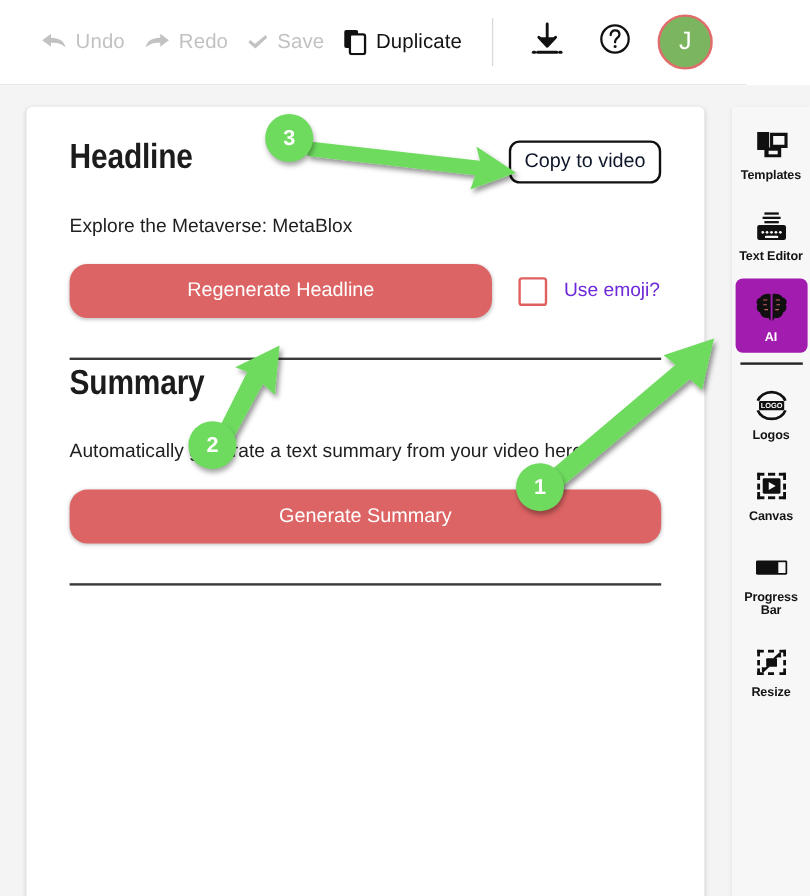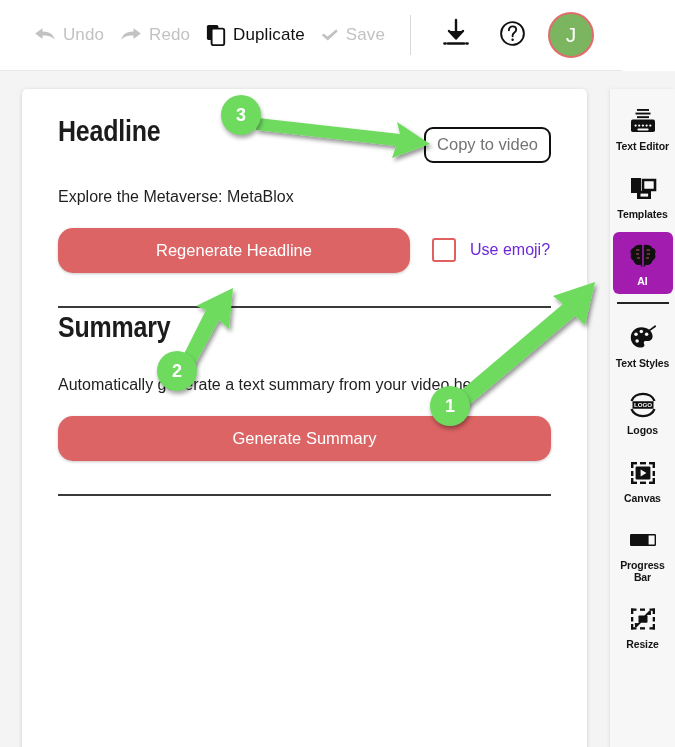--- a/index.html
+++ b/index.html
@@ -107,26 +107,26 @@
     color: #1c1c1c;
     transform: scaleX(0.86);
     transform-origin: left center;
     line-height: 1.15;
   }
   .copy-btn {
     border: 2px solid #101010;
     border-radius: 9px;
     background: #ffffff;
     font-size: 16.5px;
-    color: #737373;
+    color: #0f172a;
     padding: 7px 11px 8px 11px;
     line-height: 1;
     white-space: nowrap;
     cursor: pointer;
-    margin-top: 12px;
+    margin-top: 2px;
   }
 
   .sec-desc {
     font-size: 16px;
     color: #1f1f1f;
     line-height: 1.45;
     margin-top: 22px;
     max-width: 492px;
   }
 
@@ -243,37 +243,37 @@
 
       <div class="tb-item disabled">
         <span class="tb-icon">
           <svg width="22" height="18" viewBox="0 0 22 18" fill="#c2c2c2">
             <path d="M13.5 2.2 L20.8 7.6 L13.5 13 L13.5 9.6 C8 9.2 4.5 10.4 1.4 13.6 C2.4 8 6.6 5.6 13.5 5.4 Z"></path>
           </svg>
         </span>
         <span>Redo</span>
       </div>
 
+      <div class="tb-item disabled">
+        <span class="tb-icon">
+          <svg width="18" height="16" viewBox="0 0 18 16" fill="#c2c2c2">
+            <path d="M1 8.4 L2.4 6.4 L6.6 9.4 L15.4 2.2 L16.6 4.4 L6.8 13.4 Z"></path>
+          </svg>
+        </span>
+        <span>Save</span>
+      </div>
+
       <div class="tb-item enabled">
         <span class="tb-icon">
           <svg width="20" height="22" viewBox="0 0 20 22">
             <rect x="0.9" y="0.9" width="11.5" height="15" rx="1.6" fill="#111"></rect>
             <rect x="5.6" y="4.6" width="12.6" height="16.5" rx="1.6" fill="#fff" stroke="#111" stroke-width="1.9"></rect>
           </svg>
         </span>
         <span>Duplicate</span>
-      </div>
-
-      <div class="tb-item disabled">
-        <span class="tb-icon">
-          <svg width="18" height="16" viewBox="0 0 18 16" fill="#c2c2c2">
-            <path d="M1 8.4 L2.4 6.4 L6.6 9.4 L15.4 2.2 L16.6 4.4 L6.8 13.4 Z"></path>
-          </svg>
-        </span>
-        <span>Save</span>
       </div>
 
       <div class="tb-divider"></div>
 
       <div class="tb-iconbtn">
         <span>
           <svg width="30" height="32" viewBox="0 0 30 32" fill="none" stroke="#111" stroke-width="2.4" stroke-linecap="round">
             <path d="M15 3 L15 20"></path>
             <path d="M8 14 L15 21.5 L22 14" fill="#111" stroke-linejoin="round"></path>
             <path d="M7 26.5 L23 26.5" stroke-width="2.6"></path>
@@ -332,80 +332,65 @@
 
 
       </div>
     </div>
 
     <div class="rail">
 
       <div class="rail-item">
         <span class="rail-icon">
           <svg width="28" height="26" viewBox="0 0 28 26" fill="#101010">
+            <path d="M2 2 H12 V17 H2 Z"></path>
+            <path d="M14 4 H26 V14 H14 Z" fill="none" stroke="#101010" stroke-width="2.6"></path>
+            <path d="M8 15 H22 V23 H8 Z" fill="#101010"></path>
+            <rect x="11.5" y="17.6" width="7.6" height="3" fill="#f7f7f7"></rect>
+          </svg>
+        </span>
+        <span class="rail-label">Templates</span>
+      </div>
+
+      <div class="rail-item">
+        <span class="rail-icon">
+          <svg width="28" height="26" viewBox="0 0 28 26" fill="#101010">
             <rect x="8" y="1" width="12" height="1.9"></rect>
             <rect x="6.5" y="4.6" width="15" height="1.9"></rect>
             <rect x="8" y="8.2" width="12" height="1.9"></rect>
             <rect x="2" y="11.6" width="24" height="12.5" rx="1.8"></rect>
             <g fill="#f7f7f7">
               <circle cx="6.6" cy="17.6" r="1.15"></circle>
                 <circle cx="10.2" cy="17.6" r="1.15"></circle>
               <circle cx="13.9" cy="17.6" r="1.15"></circle>
                 <circle cx="17.6" cy="17.6" r="1.15"></circle>
               <circle cx="21.3" cy="17.6" r="1.15"></circle>
               <rect x="8.4" y="20.4" width="11.2" height="2" rx="1"></rect>
             </g>
           </svg>
         </span>
         <span class="rail-label">Text Editor</span>
       </div>
 
-      <div class="rail-item">
-        <span class="rail-icon">
-          <svg width="28" height="26" viewBox="0 0 28 26" fill="#101010">
-            <path d="M2 2 H12 V17 H2 Z"></path>
-            <path d="M14 4 H26 V14 H14 Z" fill="none" stroke="#101010" stroke-width="2.6"></path>
-            <path d="M8 15 H22 V23 H8 Z" fill="#101010"></path>
-            <rect x="11.5" y="17.6" width="7.6" height="3" fill="#f7f7f7"></rect>
-          </svg>
-        </span>
-        <span class="rail-label">Templates</span>
-      </div>
-
       <div class="rail-item active">
         <span class="rail-icon">
           <svg width="28" height="27" viewBox="0 0 28 27" fill="#101010">
             <path d="M13.2 2.2 C9.6 1.2 6.2 2.6 4.6 5 C1.6 5.8 0.6 9 2.2 11 C0.8 13.4 2 16.4 4.4 17.4 C5 20.6 8.2 22.8 11.4 21.8 C12.1 23.4 13.2 24.4 13.2 24.4 Z"></path>
             <path d="M14.8 2.2 C18.4 1.2 21.8 2.6 23.4 5 C26.4 5.8 27.4 9 25.8 11 C27.2 13.4 26 16.4 23.6 17.4 C23 20.6 19.8 22.8 16.6 21.8 C15.9 23.4 14.8 24.4 14.8 24.4 Z"></path>
             <g stroke="#E06C6C" stroke-width="0.9" fill="none" opacity="0.9">
               <path d="M7 7 L10.5 7 M7 11 L10 11 M8 15 L11 15"></path>
               <path d="M21 7 L17.5 7 M21 11 L18 11 M20 15 L17 15"></path>
             </g>
           </svg>
         </span>
         <span class="rail-label">AI</span>
       </div>
 
       <div class="rail-div"></div>
 
-      <div class="rail-item">
-        <span class="rail-icon">
-          <svg width="28" height="26" viewBox="0 0 28 26" fill="#101010">
-            <path d="M12.4 2.2 C6.3 2.2 1.8 6.6 1.8 12.4 C1.8 18.3 6.3 22.6 12.4 22.6 C14.4 22.6 15.4 21.4 15.4 20.1 C15.4 19.2 14.8 18.6 14.8 17.7 C14.8 16.7 15.6 16 16.7 16 L18.7 16 C21.6 16 23.6 14 23.6 11.2 C23.6 6.1 18.6 2.2 12.4 2.2 Z"></path>
-            <g fill="#f7f7f7">
-              <circle cx="7" cy="9.2" r="1.75"></circle>
-                <circle cx="12.3" cy="6.5" r="1.75"></circle>
-              <circle cx="17.6" cy="9.2" r="1.75"></circle>
-                <circle cx="8.1" cy="16" r="1.75"></circle>
-            </g>
-            <path d="M20.5 5.4 L26.2 1.2" stroke="#101010" stroke-width="1.7" fill="none" stroke-linecap="round"></path>
-          </svg>
-        </span>
-        <span class="rail-label">Text Styles</span>
-      </div>
 
 
       <div class="rail-item">
         <span class="rail-icon">
           <svg width="30" height="26" viewBox="0 0 30 26">
             <path d="M3.5 9 A12 10 0 0 1 26.5 9" fill="none" stroke="#101010" stroke-width="2.3"></path>
             <path d="M3.5 17 A12 10 0 0 0 26.5 17" fill="none" stroke="#101010" stroke-width="2.3"></path>
             <rect x="4.5" y="9.2" width="21" height="7.6" rx="1" fill="#101010"></rect>
             <text x="15" y="15.1" font-family="'Liberation Sans', sans-serif" font-size="6.2" font-weight="700" fill="#f7f7f7" text-anchor="middle">LOGO</text>
           </svg>

